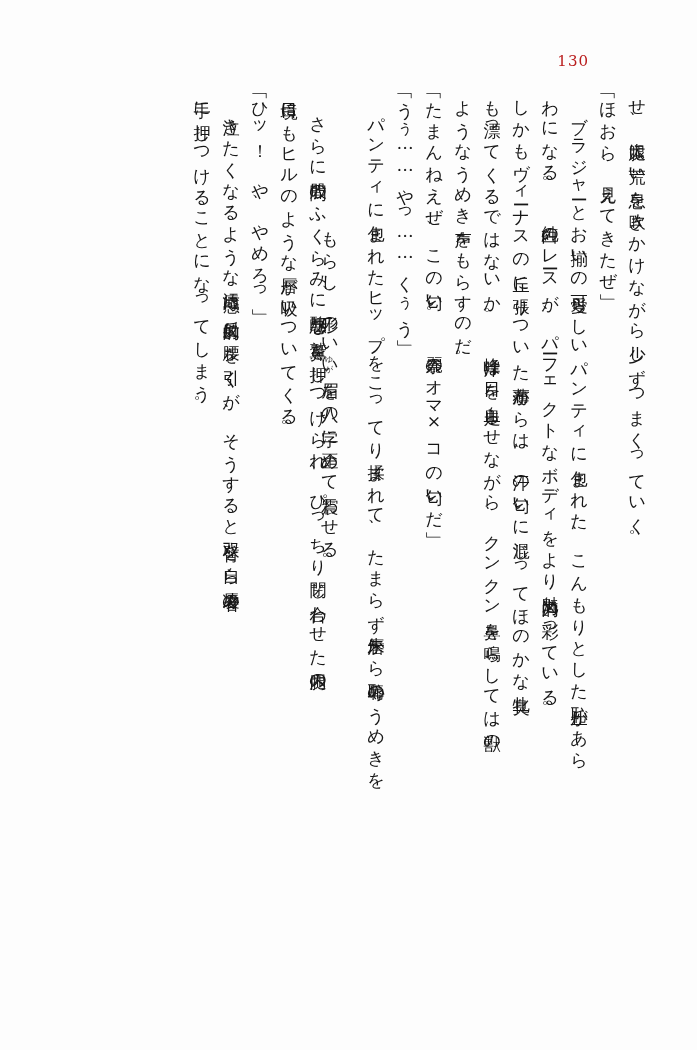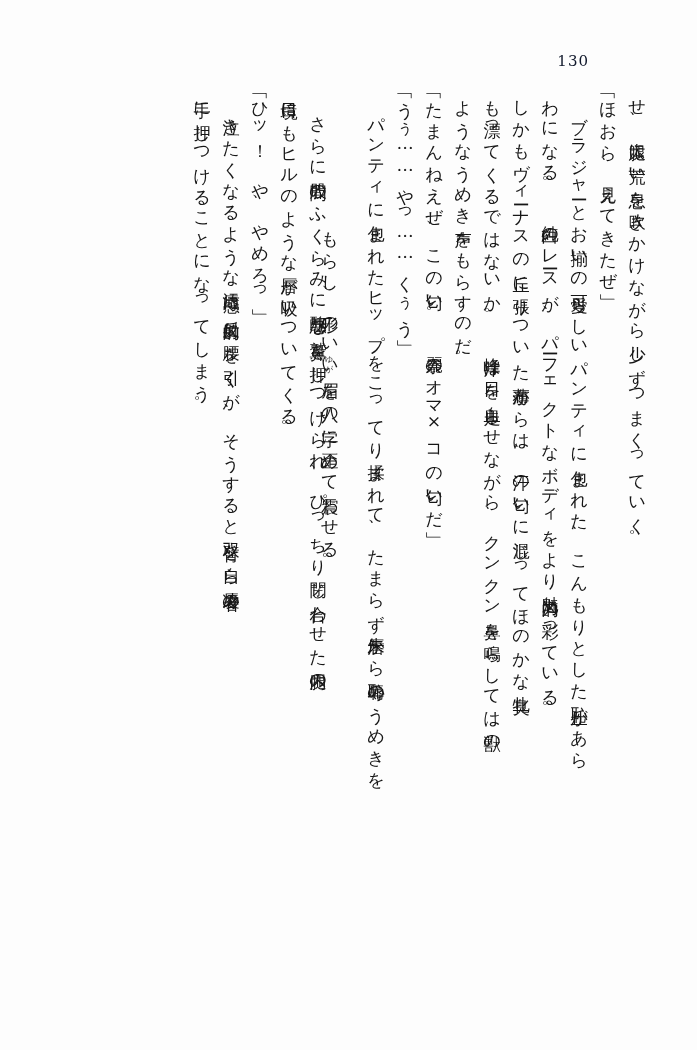--- a/index.html
+++ b/index.html
@@ -21,21 +21,21 @@
     background: #fdfdfd;
     box-sizing: border-box;
   }
   
   .page-number {
     position: absolute;
     top: 52px;
     right: 108px;
     font-size: 15px;
     letter-spacing: 1px;
-    color: #0f172a;
+    color: #b91c1c;
     font-family: "DejaVu Serif", "Liberation Serif", serif;
   }
   
   .text-block {
     position: absolute;
     top: 88px;
     right: 52px;
     left: 52px;
     height: 900px;
     display: flex;

